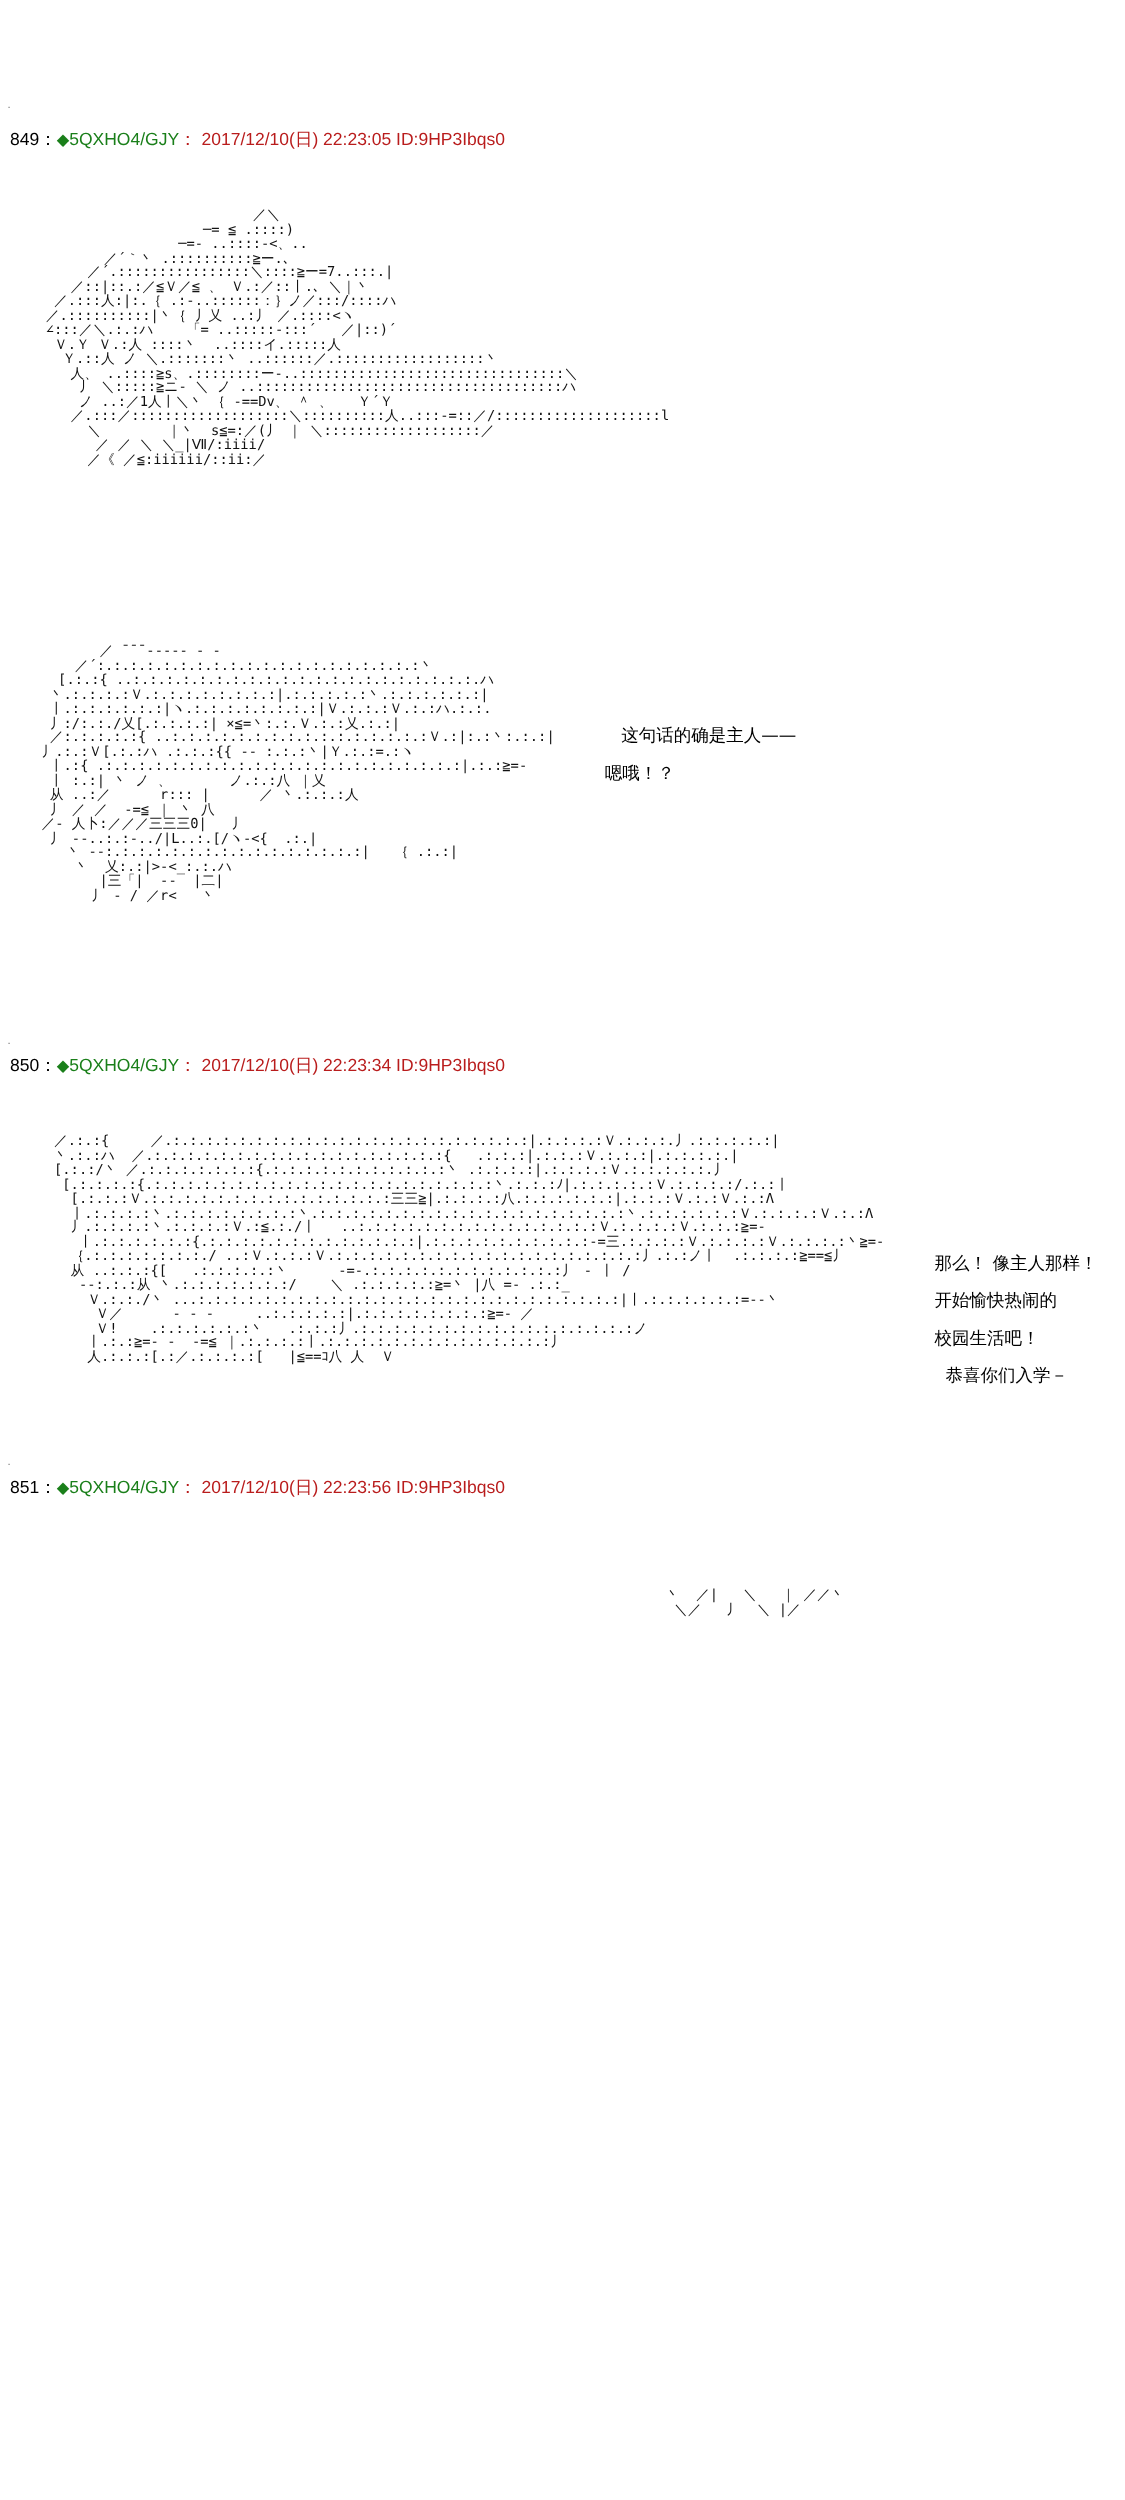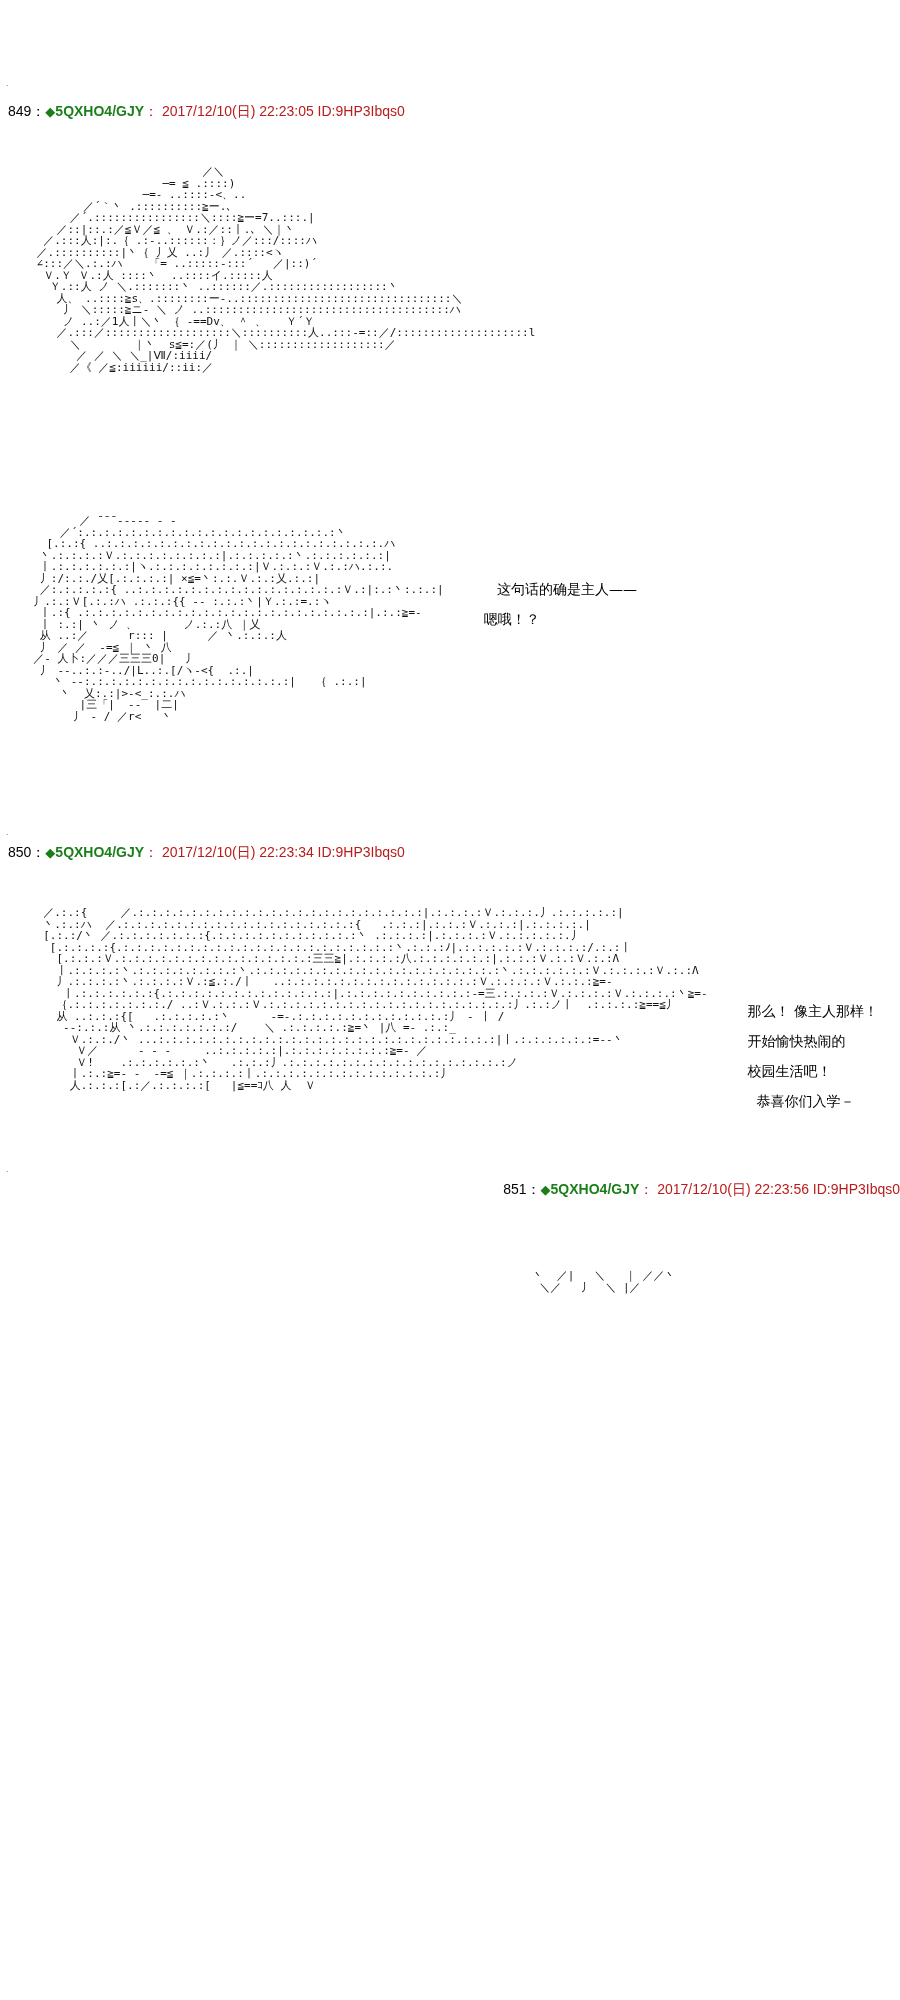--- a/index.html
+++ b/index.html
@@ -29,21 +29,21 @@
   }
   .post-num {
     color: #000000;
   }
   .diamond {
     color: #1a7f1a;
     font-size: 13px;
   }
   .post-name {
     color: #1a7f1a;
-    font-weight: bold;
+    font-weight: normal;
   }
   .post-meta {
     color: #b91c1c;
   }
 
   
   .aa {
     font-family: "DejaVu Sans Mono", "Liberation Mono", monospace;
     font-size: 11px;
     line-height: 11.5px;
@@ -183,21 +183,21 @@
       <div class="dialogue">校园生活吧！</div>
       <div class="dialogue">  恭喜你们入学－</div>
     </div>
   </div>
 
   <div class="spacer-md"></div>
   <div class="spacer-sm"></div>
 
   <div class="tiny-dot">.</div>
 
-  <div class="post-header" style="margin-top:6px;text-align:right;">
+  <div class="post-header" style="margin-top:6px;">
     <span class="post-num">851</span><span class="post-num">：</span><span class="diamond">◆</span><span class="post-name">5QXHO4/GJY</span><span class="post-meta">： 2017/12/10(日) 22:23:56 ID:9HP3Ibqs0</span>
   </div>
 
   <div class="spacer-lg"></div>
 
   <div class="block-851-art" style="padding-left:420px;">
     <pre class="aa">                 丶  ／|   ＼   ｜ ／／丶
                   ＼／   丿  ＼ |／</pre>
   </div>
 

